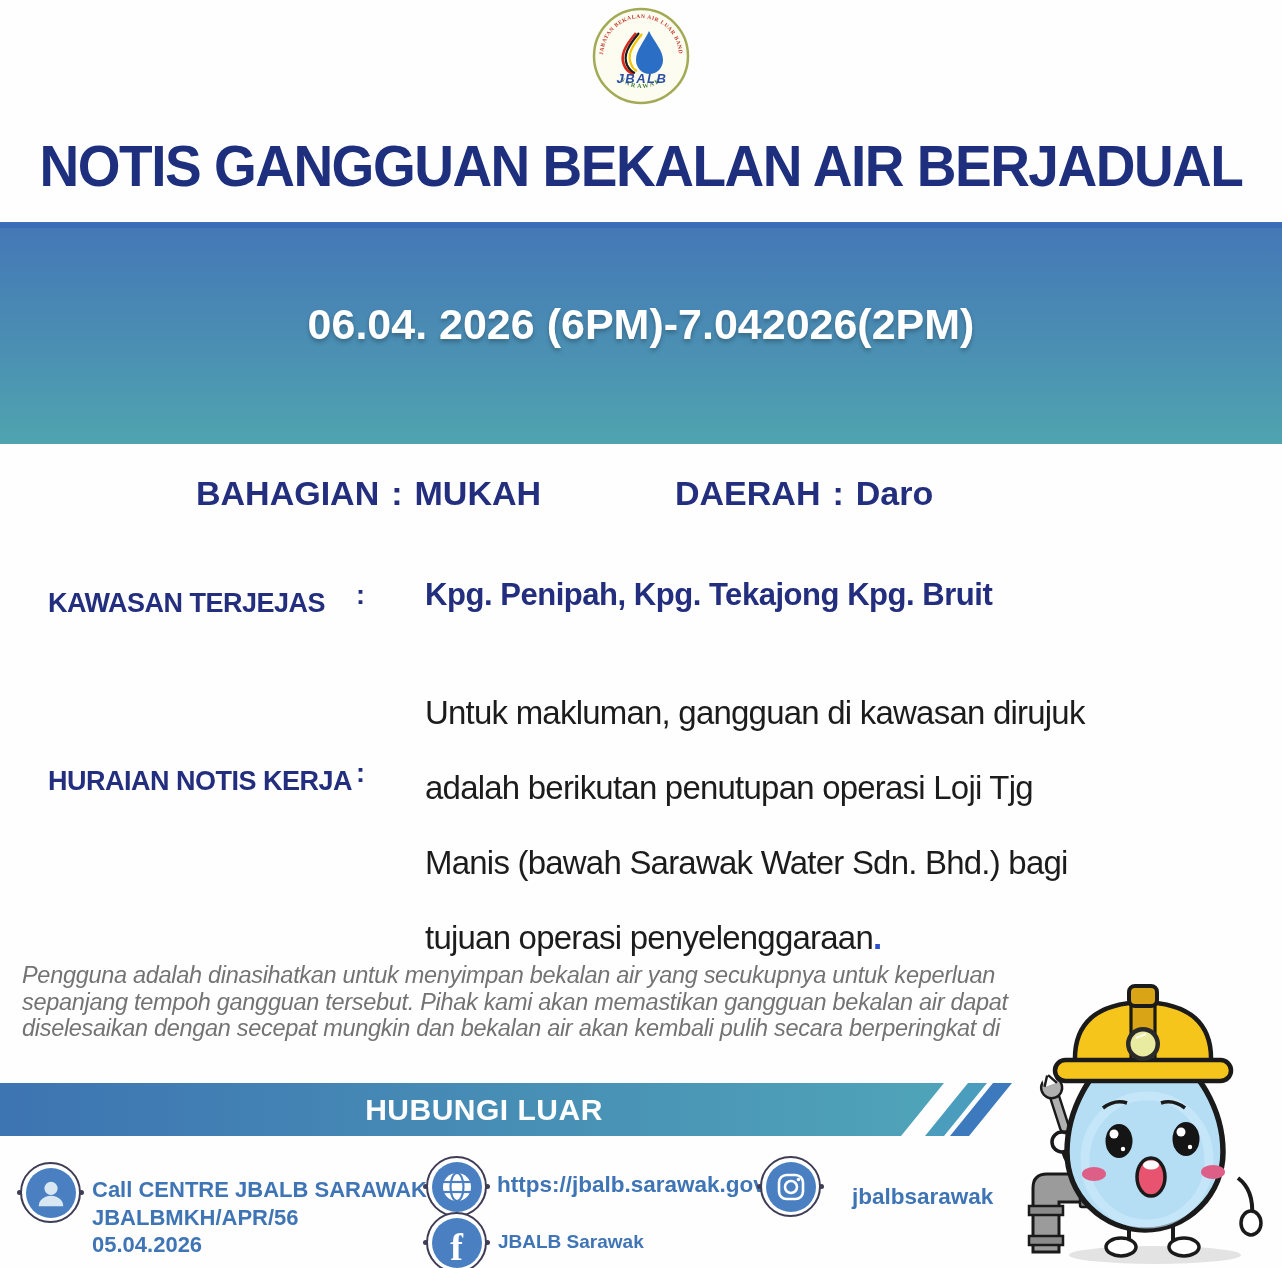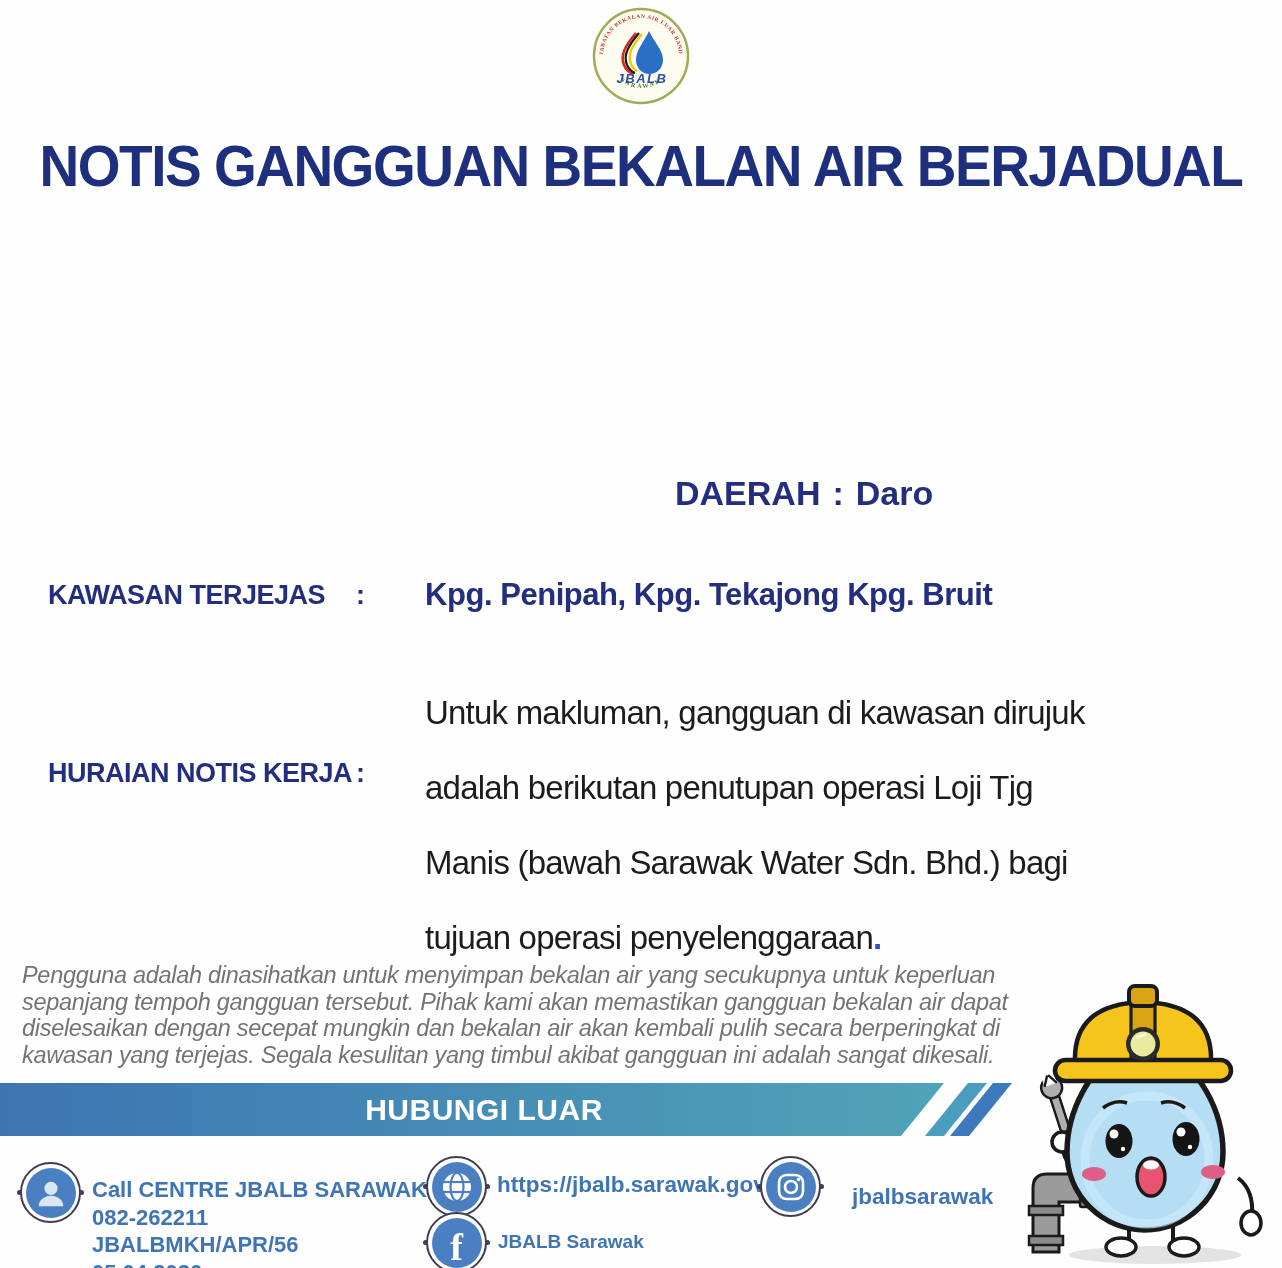--- a/index.html
+++ b/index.html
@@ -27,21 +27,21 @@
     text-shadow:0 3px 4px rgba(0,0,0,.25);
   }
   
   .region-item{position:absolute;top:474px;font-size:34px;font-weight:800;color:#232f7e;white-space:nowrap;}
   .region-bahagian{left:196px;}
   .region-daerah{left:675px;}
   .region-item .sep{margin:0 12px;}
   
   .field-label{
     position:absolute;left:48px;font-size:27px;font-weight:800;color:#232f7e;
-    letter-spacing:-0.5px;white-space:nowrap;
+    letter-spacing:-0.5px;white-space:nowrap;margin-top:8px;
   }
   .field-colon{position:absolute;left:356px;font-size:27px;font-weight:800;color:#232f7e;}
   .kawasan-label{top:580px;}
   .kawasan-colon{top:580px;}
   .kawasan-value{
     position:absolute;left:425px;top:576px;font-size:32px;font-weight:800;color:#232f7e;
     letter-spacing:-0.5px;white-space:nowrap;transform:scaleX(.97);transform-origin:left;
   }
   .huraian-label{top:758px;}
   .huraian-colon{top:758px;}
@@ -122,21 +122,27 @@
       <path d="M45,27 C34,40 29,49 33,59 C35,64 39,67 43,68" fill="none" stroke="#d42a1e" stroke-width="2.6"></path>
       <path d="M48,27 C37,40 32,49 36,59 C38,63 41,66 44,67" fill="none" stroke="#1a1a1a" stroke-width="2.2"></path>
       <path d="M51,28 C41,40 36,49 40,58 C41,61 44,64 46,65" fill="none" stroke="#f5c400" stroke-width="2.2"></path>
     </g>
     <path d="M58,25 C53,36 45,44 45,54 a13.5,14 0 0 0 27,0 C72,44 63,36 58,25 Z" fill="#2a6fc5"></path>
     <text x="51" y="77" text-anchor="middle" font-size="13" font-weight="800" font-style="italic" fill="#2b4fa2" letter-spacing="1.5">JBALB</text>
   </svg>
 
   <div class="main-title">NOTIS GANGGUAN BEKALAN AIR BERJADUAL</div>
 
-
+  <div class="sched-banner">
+    <p class="sched-text">06.04. 2026 (6PM)-7.042026(2PM)</p>
+  </div>
+
+  <div class="region-item region-bahagian">
+    <span>BAHAGIAN</span><span class="sep">:</span><span>MUKAH</span>
+  </div>
   <div class="region-item region-daerah">
     <span>DAERAH</span><span class="sep">:</span><span>Daro</span>
   </div>
 
   <div class="field-label kawasan-label">KAWASAN TERJEJAS</div>
   <div class="field-colon kawasan-colon">:</div>
   <div class="kawasan-value">Kpg. Penipah, Kpg. Tekajong Kpg. Bruit</div>
 
   <div class="field-label huraian-label">HURAIAN NOTIS KERJA</div>
   <div class="field-colon huraian-colon">:</div>
@@ -144,42 +150,40 @@
     <div class="huraian-line">Untuk makluman, gangguan di kawasan dirujuk</div>
     <div class="huraian-line">adalah berikutan penutupan operasi Loji Tjg</div>
     <div class="huraian-line">Manis (bawah Sarawak Water Sdn. Bhd.) bagi</div>
     <div class="huraian-line"><span>tujuan operasi penyelenggaraan</span><span class="blue-period">.</span></div>
   </div>
 
   <div class="advisory">
     <div>Pengguna adalah dinasihatkan untuk menyimpan bekalan air yang secukupnya untuk keperluan</div>
     <div>sepanjang tempoh gangguan tersebut. Pihak kami akan memastikan gangguan bekalan air dapat</div>
     <div>diselesaikan dengan secepat mungkin dan bekalan air akan kembali pulih secara berperingkat di</div>
-    <div>kawasan yang terjejas. Segala kesulitan yang timbul akibat gangguan ini adalah sangat dikesali.</div>
   </div>
 
   <div class="hubungi-wrap">
     <div class="hubungi-main">
       <div class="hubungi-title">HUBUNGI LUAR</div>
     </div>
     <div class="stripe stripe-1"></div>
     <div class="stripe stripe-2"></div>
   </div>
 
   <div class="icon-ring ic-person">
     <div class="icon-core">
       <svg width="32" height="32" viewBox="0 0 34 34">
         <circle cx="17" cy="12" r="7" fill="#d9e7f3"></circle>
         <path d="M4,31 a13,11 0 0 1 26,0 z" fill="#d9e7f3"></path>
       </svg>
     </div>
   </div>
   <div class="contact-text call-block">
     <div>Call CENTRE JBALB SARAWAK</div>
-    <div>082-262211</div>
     <div>JBALBMKH/APR/56</div>
     <div>05.04.2026</div>
   </div>
 
   <div class="icon-ring ic-globe">
     <div class="icon-core">
       <svg width="38" height="38" viewBox="0 0 38 38">
         <circle cx="19" cy="19" r="14" fill="#ffffff"></circle>
         <g stroke="#4a80c2" stroke-width="2.2" fill="none">
           <ellipse cx="19" cy="19" rx="6.5" ry="14"></ellipse>

